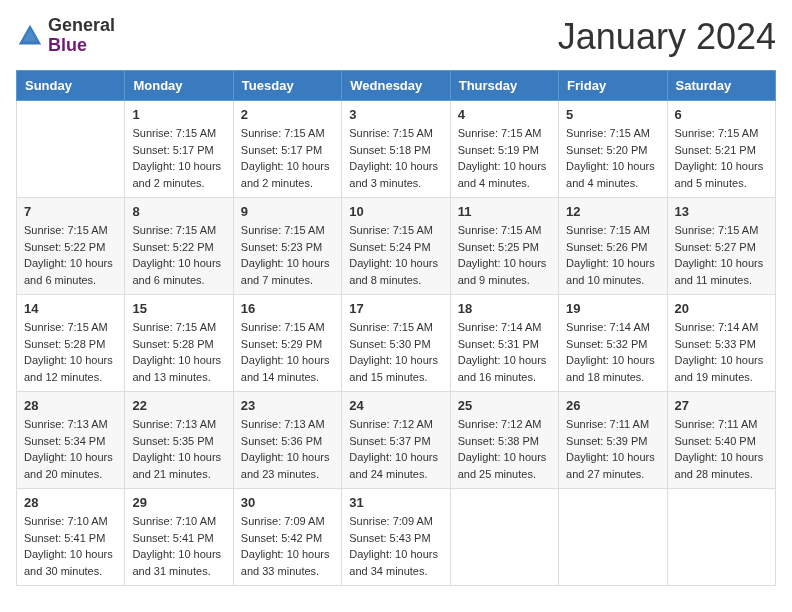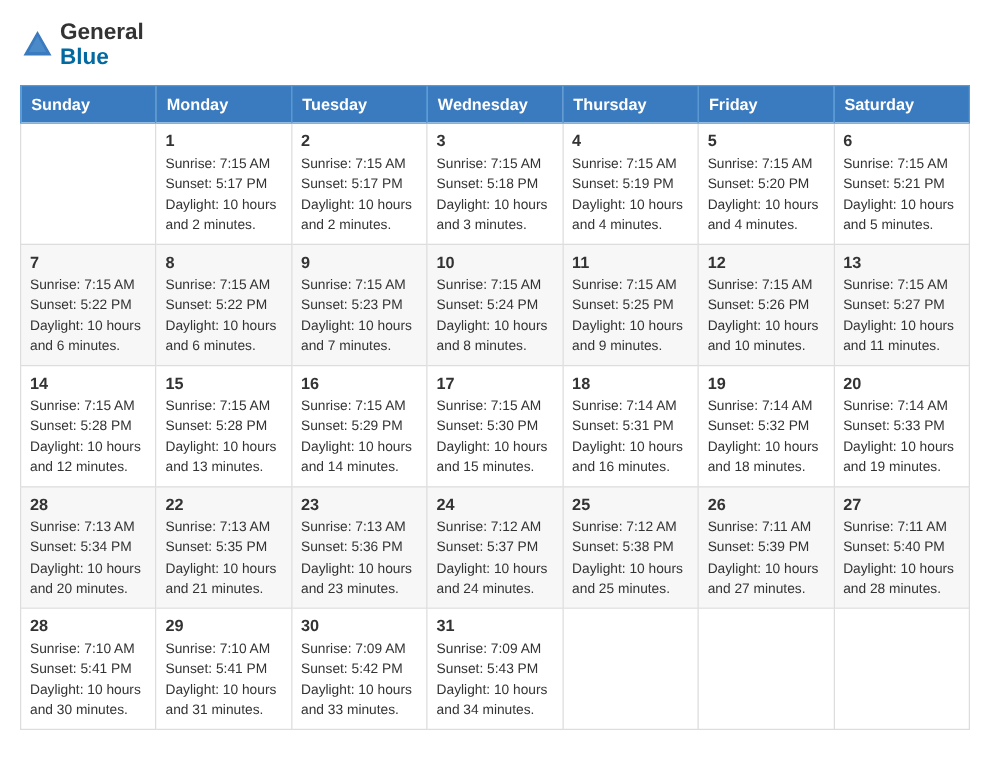--- a/index.html
+++ b/index.html
@@ -27,21 +27,21 @@
       line-height: 1.1;
     }
     .logo-general {
       font-size: 18px;
       font-weight: bold;
       color: #333;
     }
     .logo-blue {
       font-size: 18px;
       font-weight: bold;
-      color: #0369a1;
+      color: #701a75;
     }
     .logo-icon {
       width: 28px;
       height: 28px;
     }
     .title-block {
       text-align: right;
     }
     .month-title {
       font-size: 36px;
@@ -103,20 +103,21 @@
     <svg class="logo-icon" viewBox="0 0 40 40" xmlns="http://www.w3.org/2000/svg">
       <polygon points="20,4 36,32 4,32" fill="#3a7abf"></polygon>
       <polygon points="20,10 30,28 10,28" fill="#5a9ad4" opacity="0.5"></polygon>
     </svg>
     <div class="logo-text">
       <span class="logo-general">General</span>
       <span class="logo-blue">Blue</span>
     </div>
   </div>
   <div class="title-block">
+    <div class="month-title">January 2024</div>
   </div>
 </div>
 
 <table class="calendar-table">
   <thead>
     <tr>
     <th>Sunday</th>
         <th>Monday</th>
         <th>Tuesday</th>
         <th>Wednesday</th>

